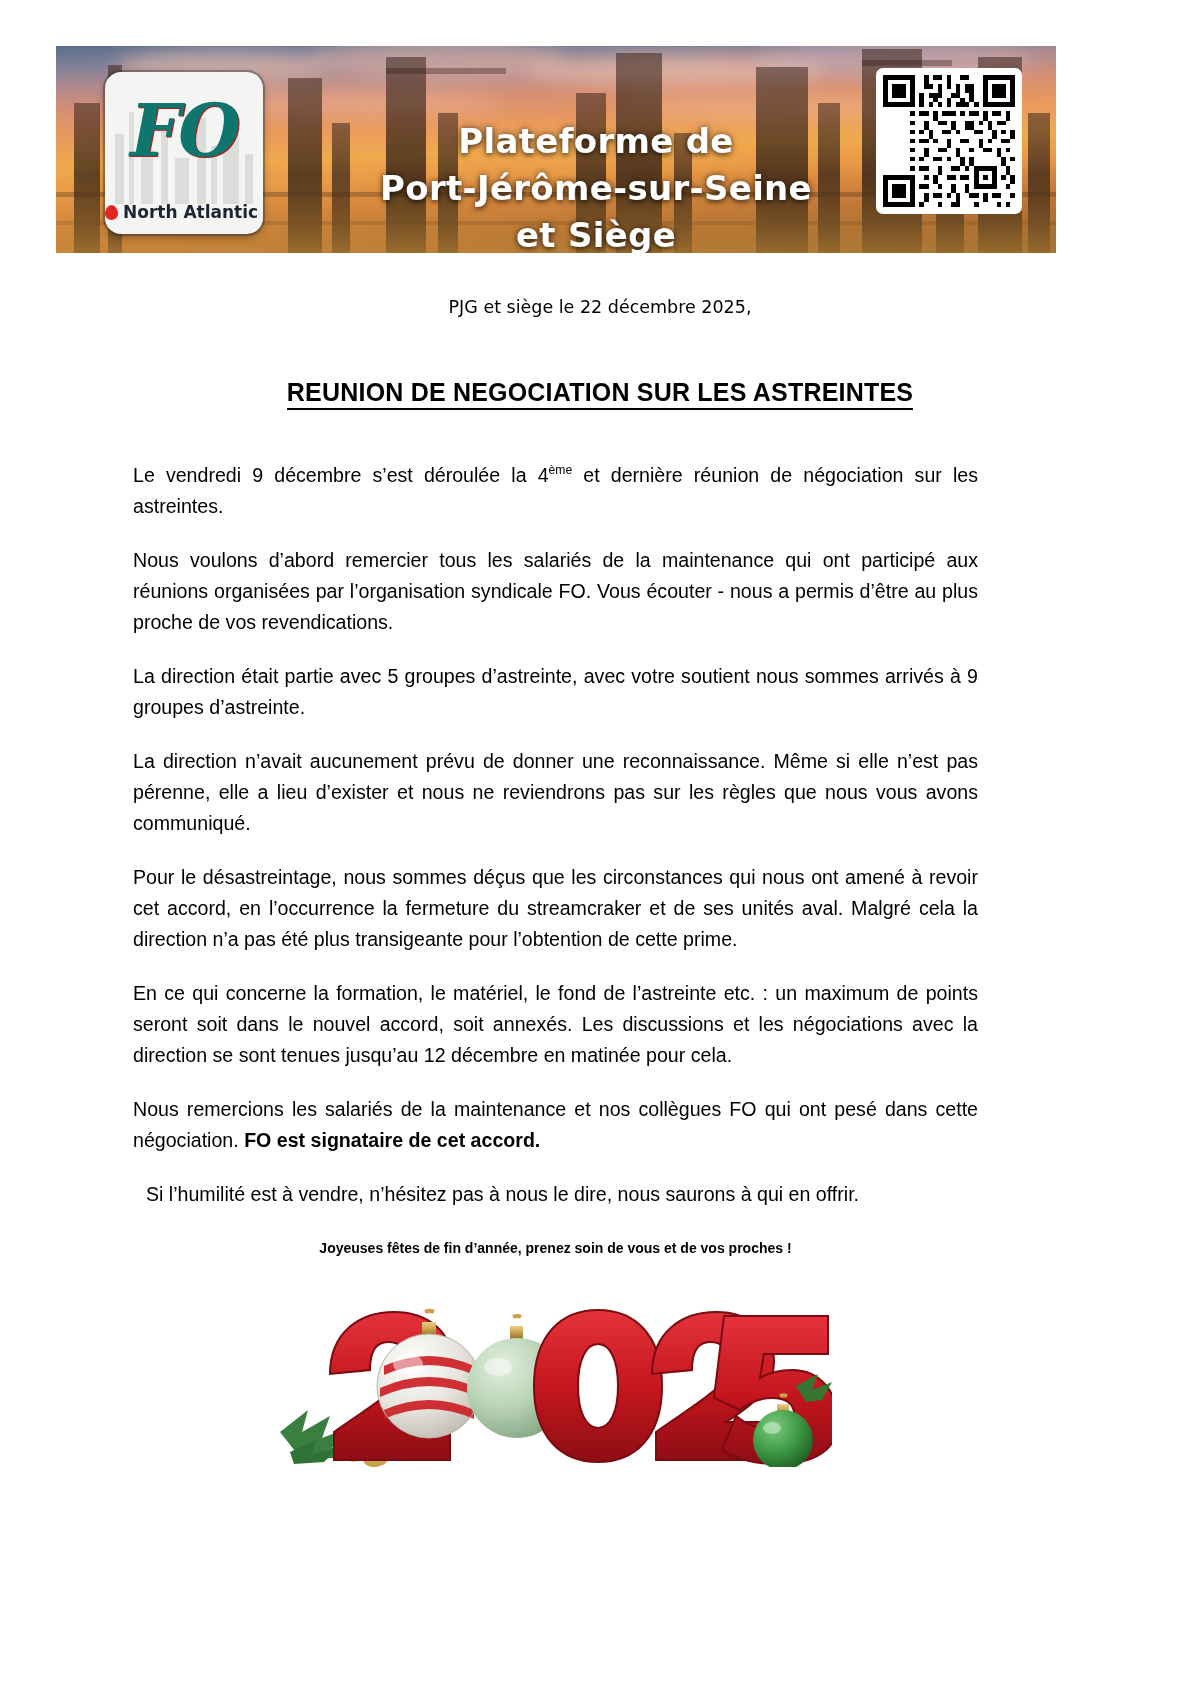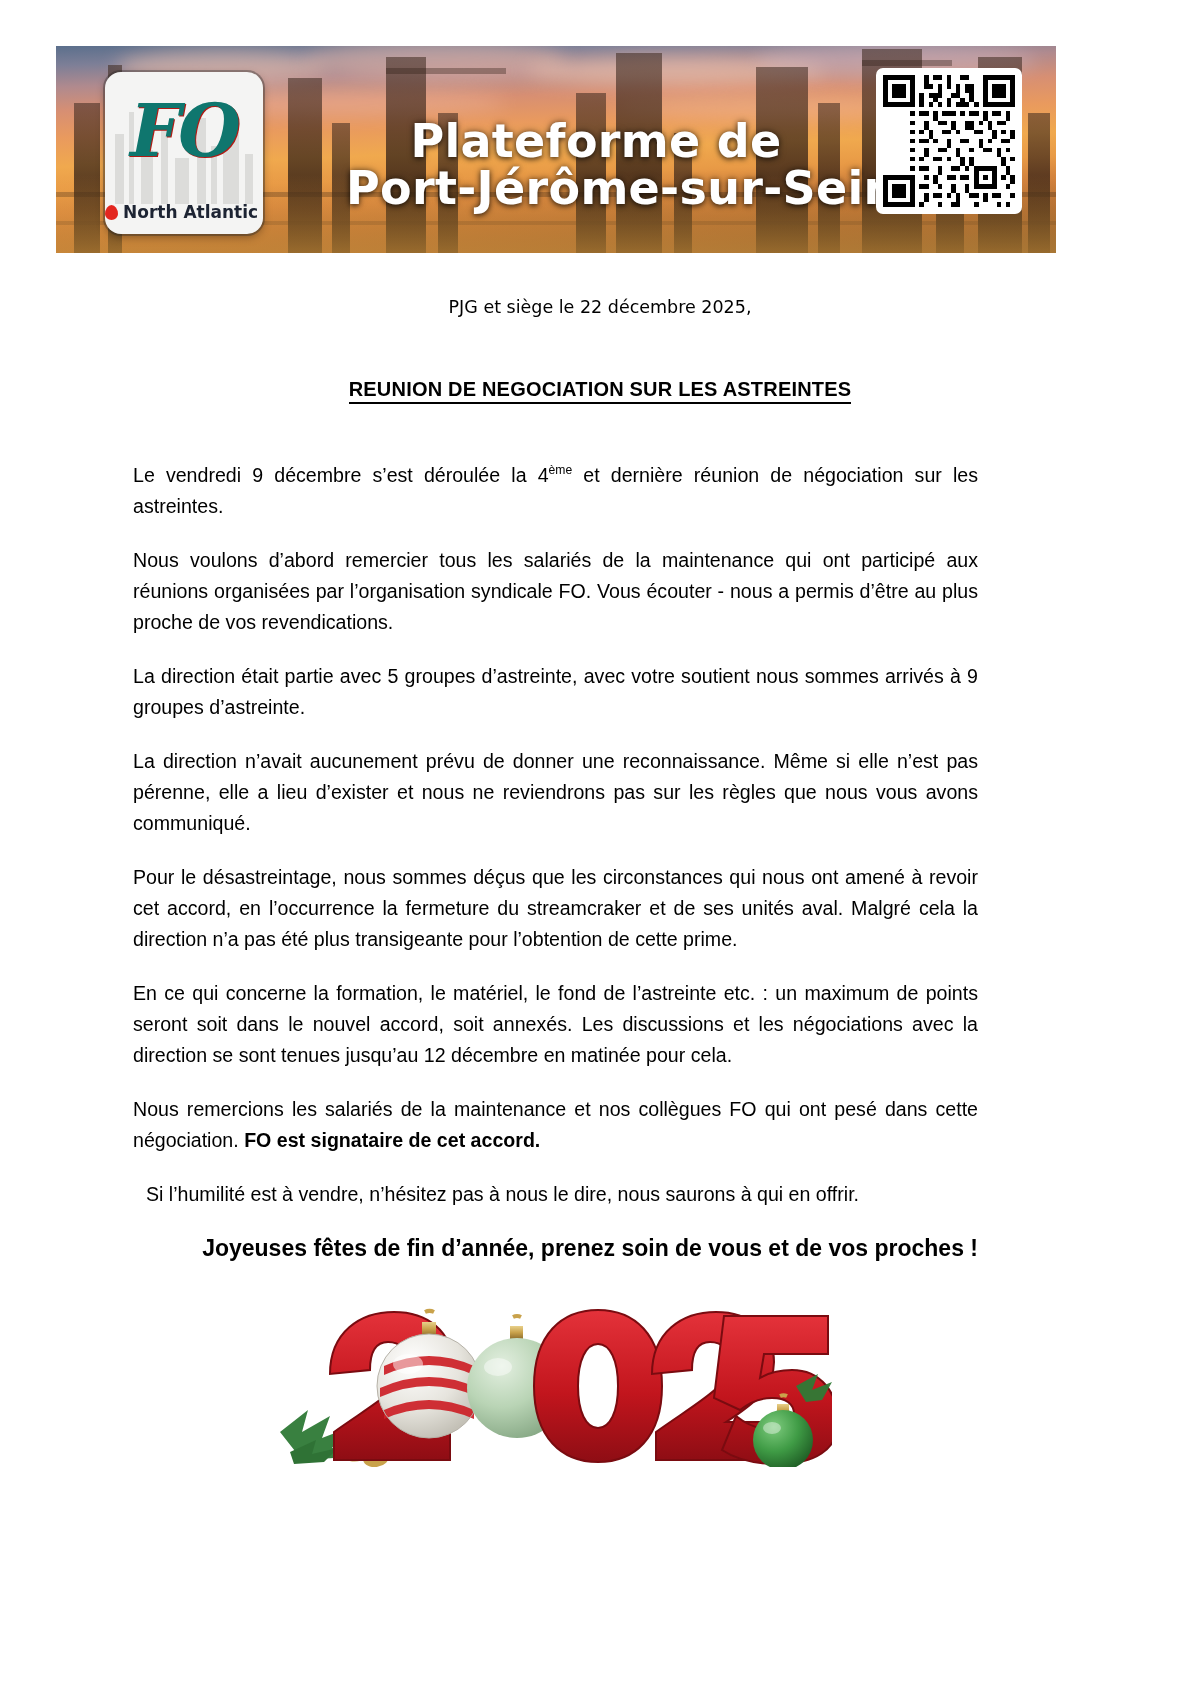--- a/index.html
+++ b/index.html
@@ -63,21 +63,21 @@
 
   .banner-title {
     position: absolute;
     left: 290px;
     top: 72px;
     width: 500px;
     text-align: center;
     color: #ffffff;
     font-family: "DejaVu Sans", sans-serif;
     font-weight: bold;
-    font-size: 46px;
+    font-size: 34px;
     line-height: 47px;
     letter-spacing: .3px;
     text-shadow:
        0 0 7px rgba(0,0,0,.55),
        0 2px 5px rgba(0,0,0,.45);
     z-index: 6;
   }
   .banner-title .ln { display: block; white-space: nowrap; }
 
   
@@ -162,21 +162,21 @@
     font-family: "DejaVu Sans", sans-serif;
     font-size: 17.5px;
   }
 
   .doc-title {
     position: absolute;
     left: 130px;
     top: 378px;
     width: 940px;
     text-align: center;
-    font-size: 20px;
+    font-size: 25px;
     font-weight: bold;
     letter-spacing: .2px;
   }
   .doc-title span {
     border-bottom: 2px solid #000;
     padding-bottom: 2px;
   }
 
   .body-wrap {
     position: absolute;
@@ -188,23 +188,23 @@
   p.para {
     margin: 0 0 23px 0;
     font-size: 19.6px;
     line-height: 31px;
     text-align: justify;
     text-justify: inter-word;
   }
   p.para:last-child { margin-bottom: 0; }
   p.indent { text-indent: 13px; text-align: left; }
   p.center-bold {
-    text-align: right;
+    text-align: center;
     font-weight: bold;
-    font-size: 23px;
+    font-size: 14px;
   }
   sup {
     font-size: .62em;
     vertical-align: super;
     line-height: 0;
   }
   b { font-weight: bold; }
 
   
   .xmas {
@@ -248,20 +248,21 @@
 
     <div class="pipe" style="left:0;bottom:56px;width:1000px;height:5px;opacity:.45;"></div>
     <div class="pipe" style="left:0;bottom:28px;width:1000px;height:4px;opacity:.35;"></div>
     <div class="pipe" style="left:330px;top:22px;width:120px;height:6px;opacity:.5;"></div>
     <div class="pipe" style="left:806px;top:14px;width:90px;height:6px;opacity:.5;"></div>
     <div class="haze"></div>
 
     <div class="banner-title">
       <span class="ln">Plateforme de</span>
       <span class="ln">Port-Jérôme-sur-Seine</span>
+      <span class="ln">et Siège</span>
     </div>
 
     <div class="logo-card">
       <div class="logo-skyline">
         <i style="left:10px;width:9px;height:70px;"></i>
         <i style="left:24px;width:5px;height:92px;"></i>
         <i style="left:36px;width:12px;height:54px;"></i>
         <i style="left:56px;width:7px;height:78px;"></i>
         <i style="left:70px;width:14px;height:46px;"></i>
         <i style="left:92px;width:9px;height:86px;"></i>

